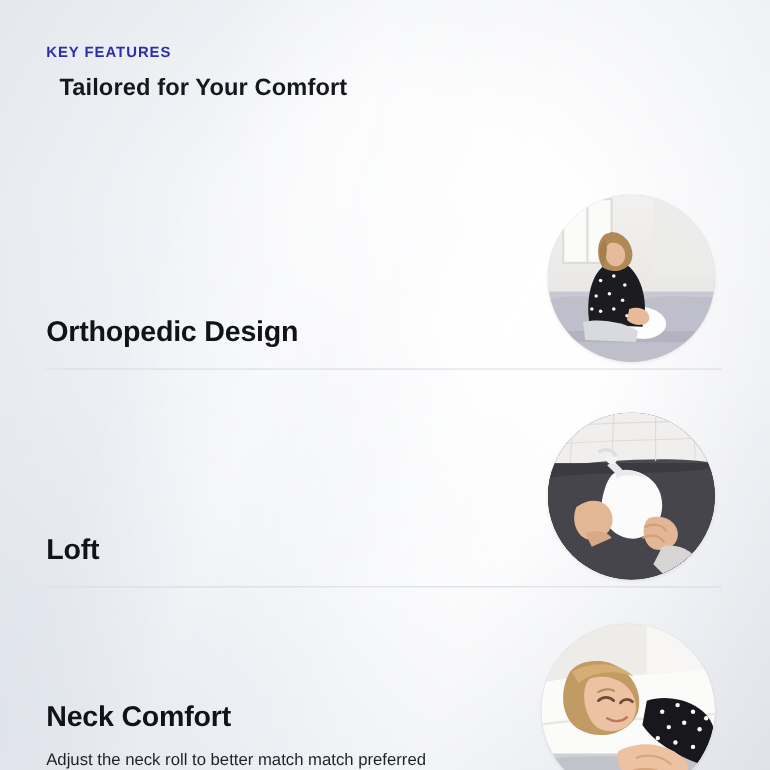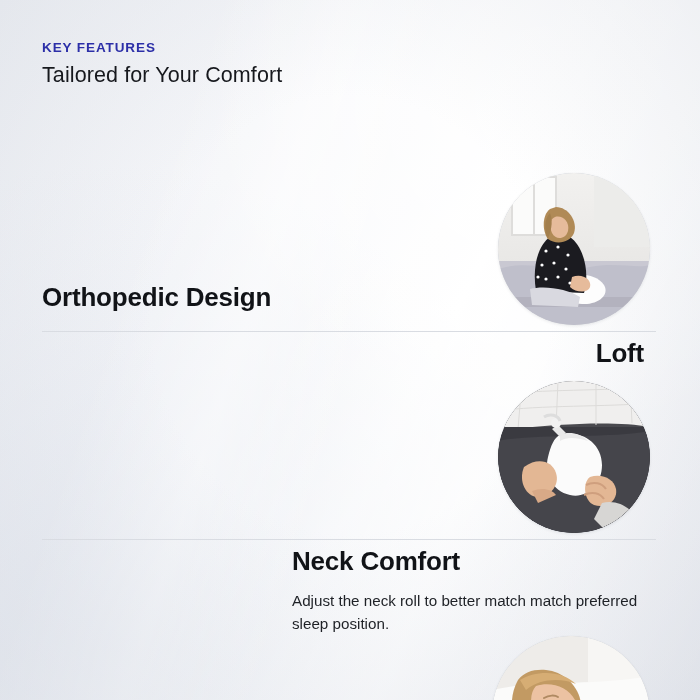--- a/index.html
+++ b/index.html
@@ -60,39 +60,38 @@
   .eyebrow {
     color: #2c2fa8;
     font-size: 13.5px;
     font-weight: bold;
     letter-spacing: 0.9px;
     margin: 4px 0 8px 0;
   }
   .headline {
     color: #16181d;
     font-size: 21.5px;
-    font-weight: normal;
-    margin: 0;
+    font-weight: bold;
+    margin: 12px;
     letter-spacing: 0.1px;
   }
 
   .features {
     margin-top: 46px;
   }
   .feature {
     position: relative;
     display: flex;
     align-items: flex-end;
     justify-content: space-between;
     min-height: 185px;
     padding: 6px 0 6px 0;
   }
   .feature + .feature {
     border-top: 1px solid #d9dce2;
-    flex-direction: column;
   }
   .feature:last-child {
     border-bottom: 1px solid #d9dce2;
   }
   .feature-text {
     max-width: 352px;
     padding-right: 12px;
   }
   .feature-title {
     font-size: 26px;

